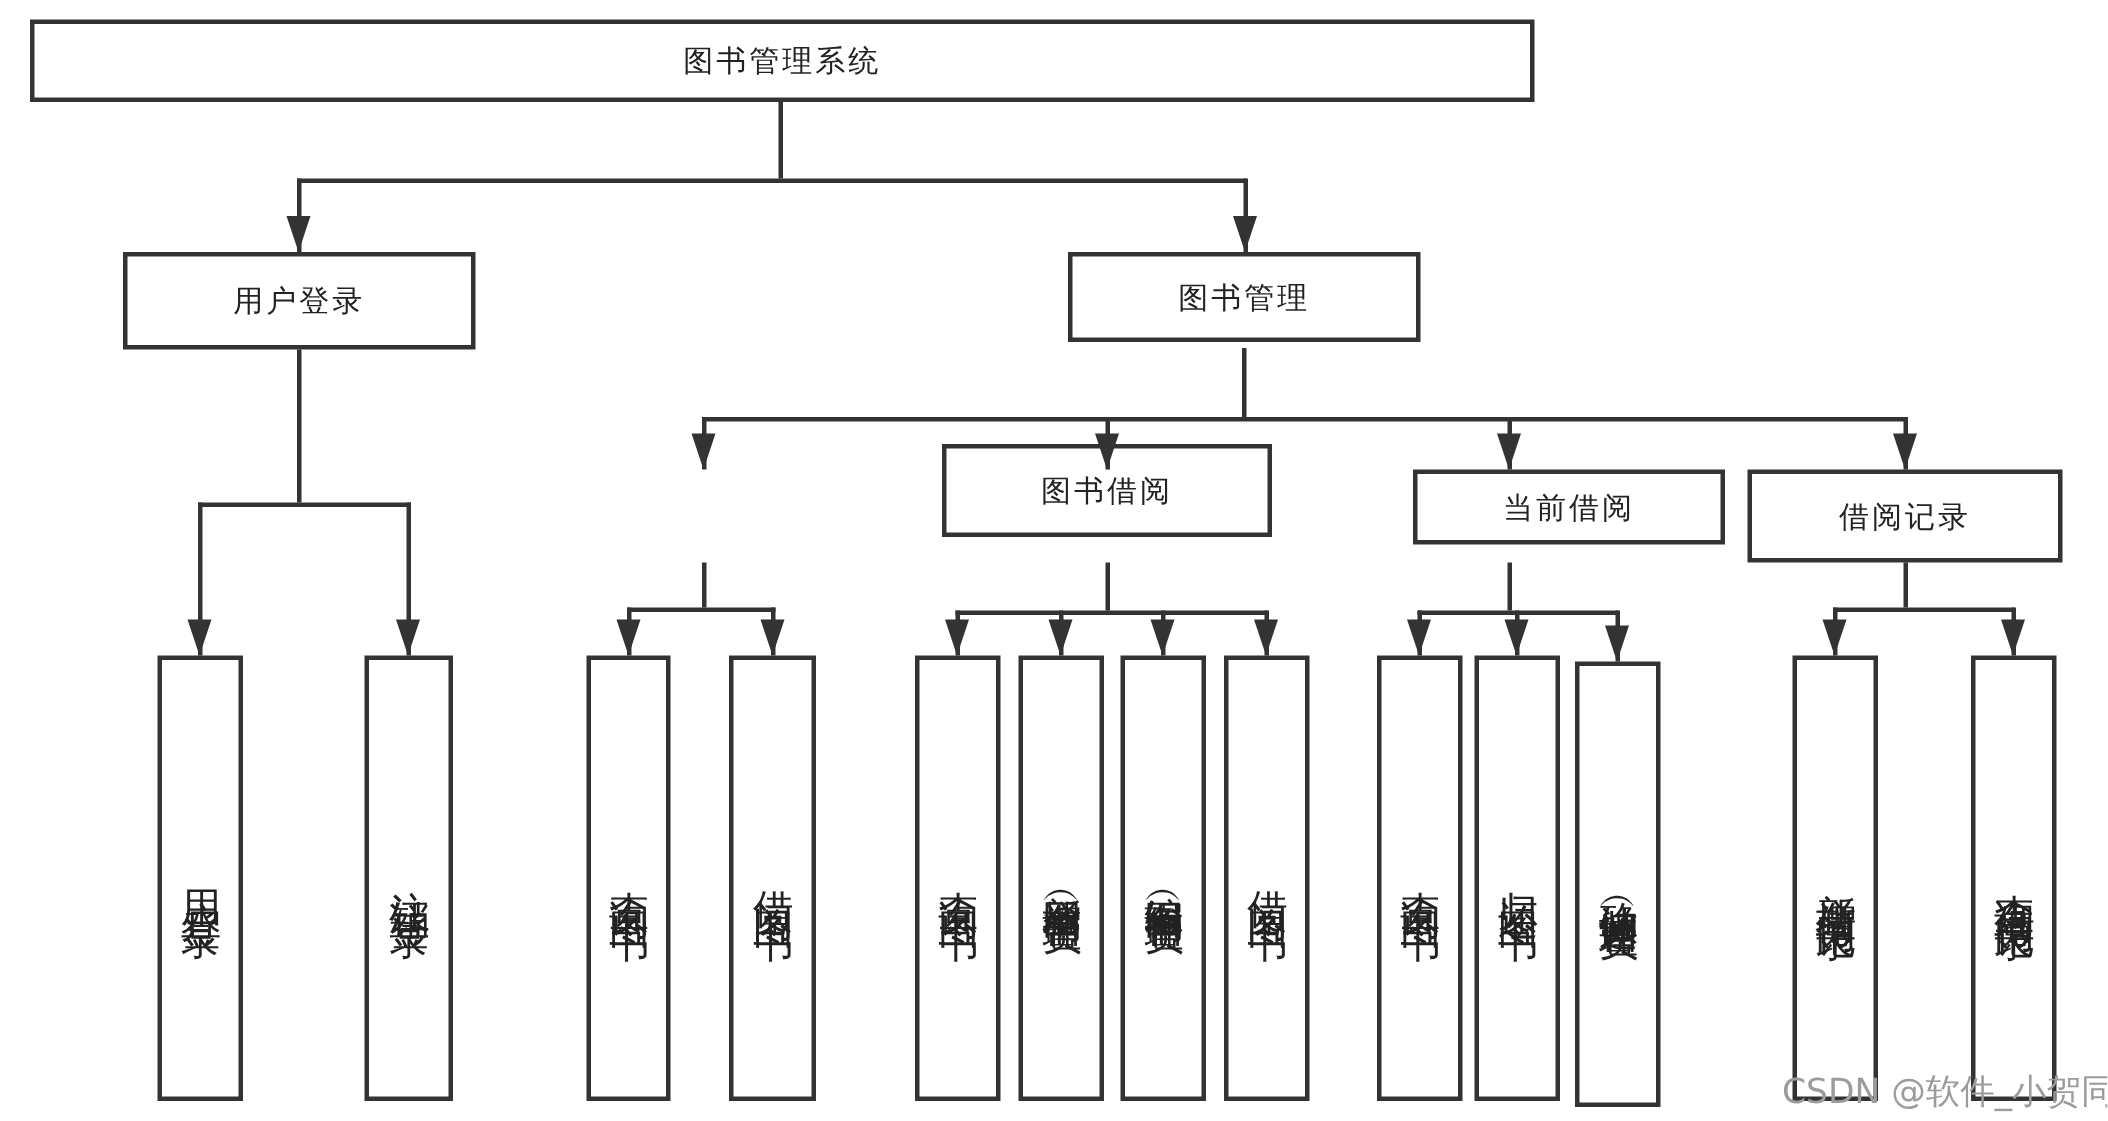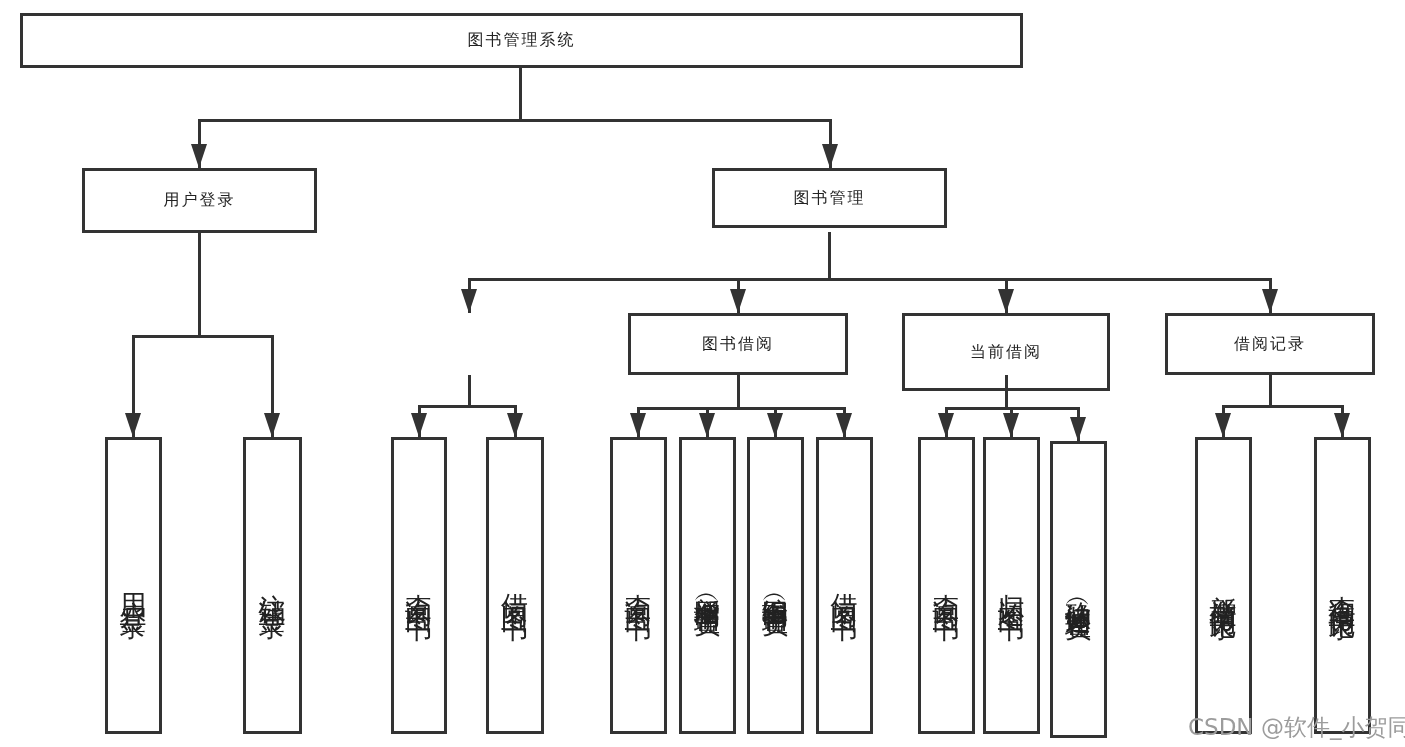--- a/index.html
+++ b/index.html
@@ -14,21 +14,21 @@
   .box {
     position: absolute;
     box-sizing: border-box;
     border: 3px solid #333333;
     background: #ffffff;
     display: flex;
     align-items: center;
     justify-content: center;
   }
   .hbox span {
-    font-size: 16px;
+    font-size: 20px;
     letter-spacing: 2px;
     color: #222222;
     white-space: nowrap;
   }
   .vbox span {
     writing-mode: vertical-rl;
     text-orientation: mixed;
     font-size: 27px;
     letter-spacing: 7px;
     line-height: 1;
@@ -45,22 +45,22 @@
     border-left: 8px solid transparent;
     border-right: 8px solid transparent;
     border-top: 24px solid #333333;
   }
 
   
   #n-root            { left: 20px;   top: 13px;  width: 1003px; height: 55px; }
   #n-user-login      { left: 82px;   top: 168px; width: 235px;  height: 65px; }
   #n-book-mgmt       { left: 712px;  top: 168px; width: 235px;  height: 60px; }
   #n-new-book-rec    { left: 363px;  top: 313px; width: 212px;  height: 62px; }
-  #n-book-borrow     { left: 628px;  top: 313px; width: 220px;  height: 62px; }
-  #n-current-borrow  { left: 902px;  top: 313px; width: 208px;  height: 78px; }
+  #n-book-borrow     { left: 628px;  top: 296px; width: 220px;  height: 62px; }
+  #n-current-borrow  { left: 942px;  top: 313px; width: 208px;  height: 50px; }
   #n-borrow-records  { left: 1165px; top: 313px; width: 210px;  height: 62px; }
 
   .leaf { top: 437px; width: 57px; height: 297px; }
   #l-user-login      { left: 105px; }
   #l-logout          { left: 243px; width: 59px; }
   #l-rec-query       { left: 391px; width: 56px; }
   #l-rec-borrow      { left: 486px; width: 58px; }
   #l-bb-query        { left: 610px; }
   #l-bb-add          { left: 679px; }
   #l-bb-edit         { left: 747px; }

